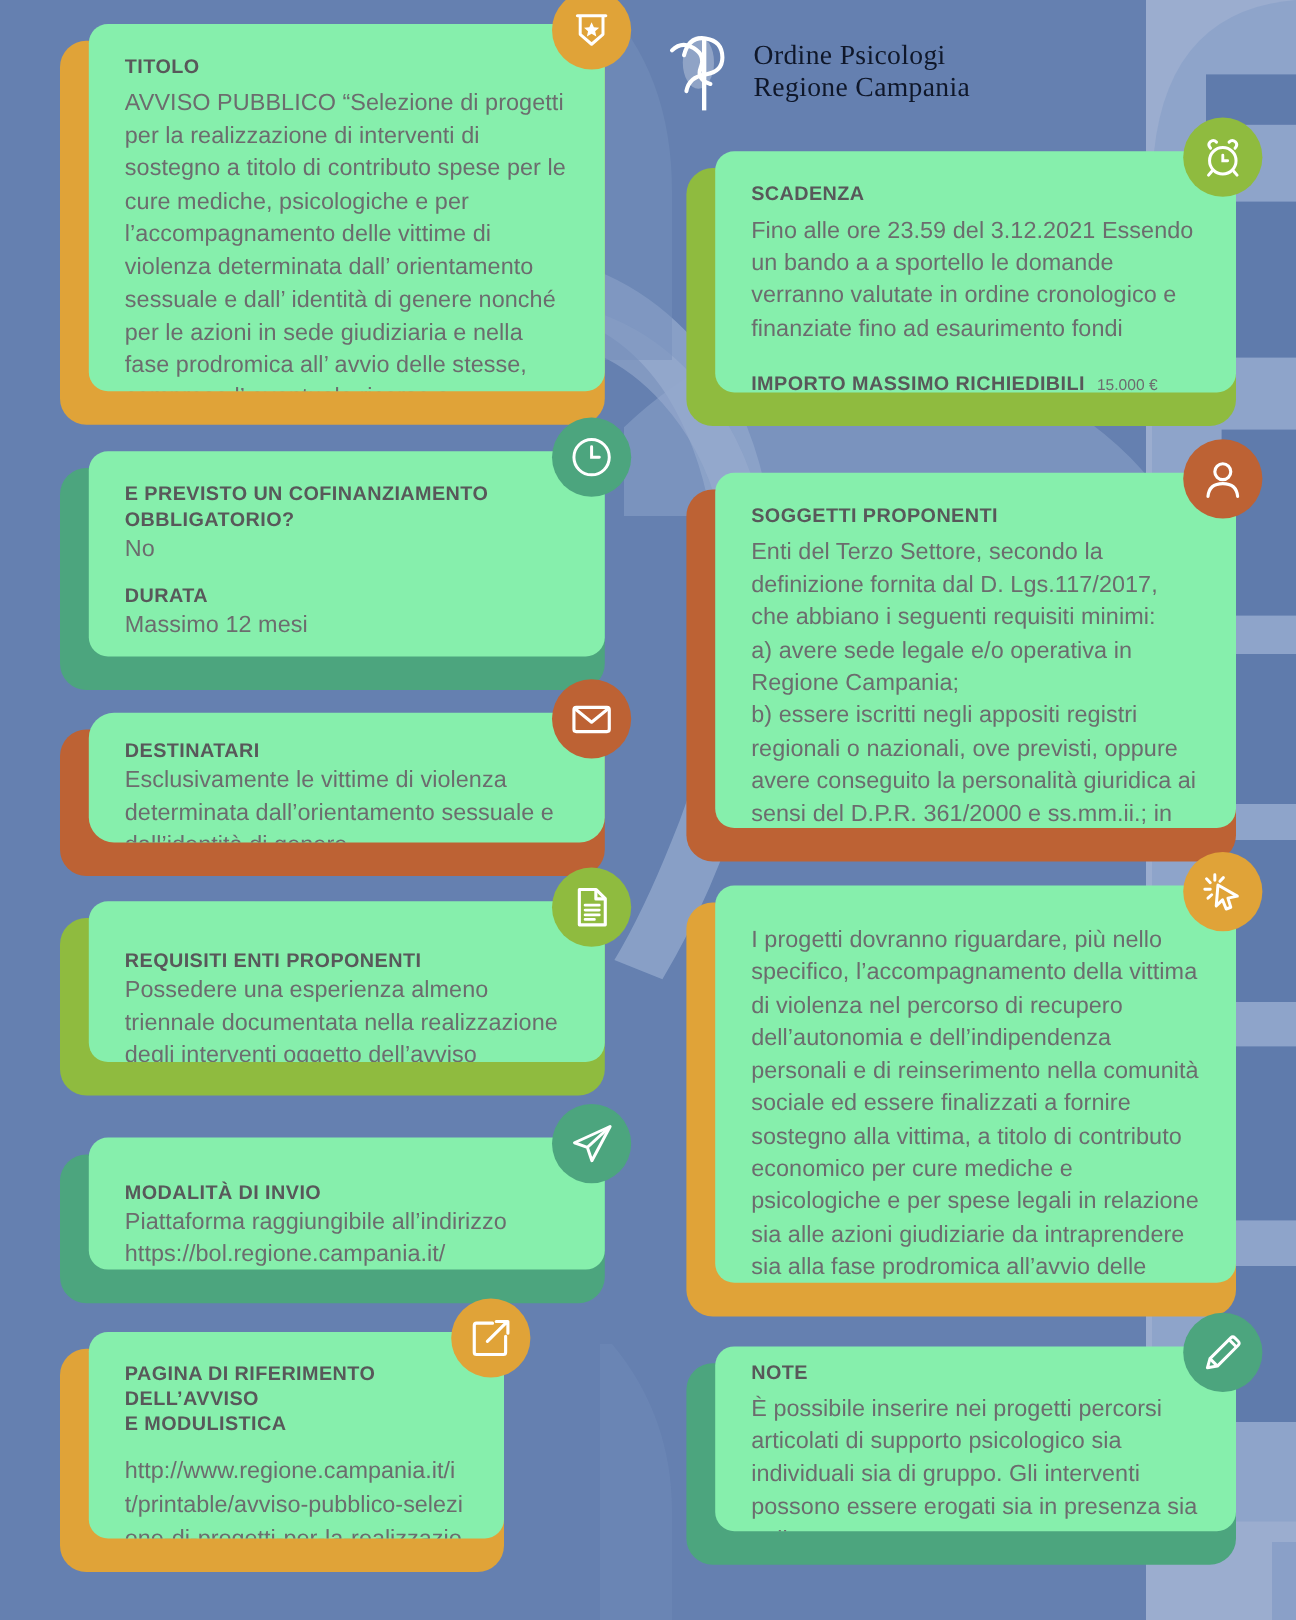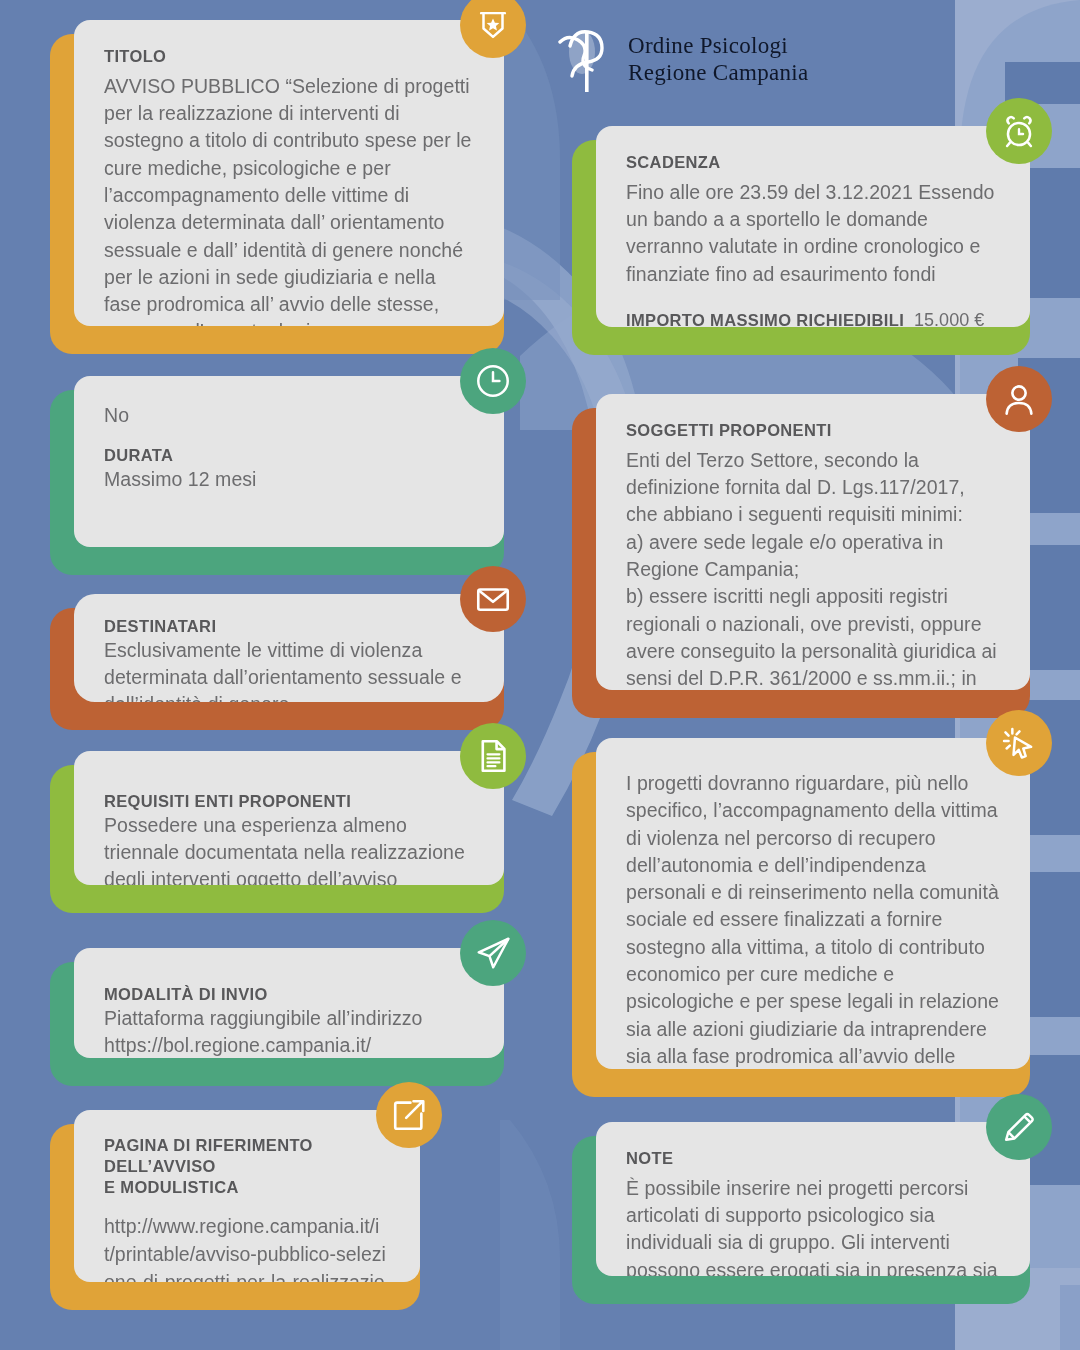--- a/index.html
+++ b/index.html
@@ -31,21 +31,21 @@
   .card{
     position:absolute;
   }
   .card .shadowblk{
     position:absolute; left:0; top:0; width:100%; height:100%;
     border-radius:22px;
   }
   .card .panel{
     position:absolute; left:24px; top:-14px;
     width:calc(100% - 24px); height:calc(100% - 14px);
-    background:#e5e5e5; border-radius:16px;
+    background:#86efac; border-radius:16px;
     padding:26px 30px 22px 30px;
     overflow:hidden;
   }
   .card .icon-badge{
     position:absolute;
     width:66px; height:66px; border-radius:50%;
     display:flex; align-items:center; justify-content:center;
     right:-22px; top:-42px;
     z-index:3;
   }
@@ -59,21 +59,21 @@
   .body-txt{
     font-size:19.5px; color:#6c6c6e; line-height:1.40;
     letter-spacing:.05px; white-space:pre-line;
   }
   .gap6{ height:6px; }
   .gap14{ height:16px; }
   .gap20{ height:22px; }
 
   .inline-row{ display:flex; align-items:baseline; gap:10px; }
   .inline-row .lbl{ white-space:nowrap; }
-  .inline-row .val{ font-size:18px; color:#6c6c6e; }
+  .inline-row .val{ font-size:13px; color:#6c6c6e; }
 
   .url-txt{
     font-size:19.5px; color:#6c6c6e; line-height:1.42;
     word-break:break-all; white-space:pre-line;
   }
 </style>
 </head>
 <body>
 
 <svg id="bg-layer" viewBox="0 0 1080 1350" preserveAspectRatio="none">
@@ -150,20 +150,22 @@
         <path d="M7.4 9.6 Q5.2 7.4 7.2 5.2 Q9.4 3.2 11.6 5.4" fill="none" stroke="#fff" stroke-width="2.1" stroke-linecap="round"></path>
         <path d="M24.6 9.6 Q26.8 7.4 24.8 5.2 Q22.6 3.2 20.4 5.4" fill="none" stroke="#fff" stroke-width="2.1" stroke-linecap="round"></path>
         <path d="M8.2 26 L6 28.6 M23.8 26 L26 28.6" fill="none" stroke="#fff" stroke-width="2.1" stroke-linecap="round"></path>
       </svg>
     </div>
   </div>
 
   <div class="card" style="left:50px; top:390px; width:454px; height:185px;">
     <div class="shadowblk" style="background:#4ca57e;"></div>
     <div class="panel">
+      <div class="lbl">E PREVISTO UN COFINANZIAMENTO
+OBBLIGATORIO?</div>
       <div class="body-txt">No</div>
       <div class="gap14"></div>
       <div class="lbl">DURATA</div>
       <div class="body-txt">Massimo 12 mesi</div>
     </div>
     <div class="icon-badge" style="background:#4ca57e;">
       <svg viewBox="0 0 32 32">
         <circle cx="16" cy="16" r="12.4" fill="none" stroke="#fff" stroke-width="2.1"></circle>
         <path d="M16 8.6 V16 H21.4" fill="none" stroke="#fff" stroke-width="2.1" stroke-linecap="round"></path>
       </svg>
@@ -256,21 +258,21 @@
     <div class="icon-badge" style="background:#e0a338;">
       <svg viewBox="0 0 32 32">
         <path d="M17.2 5.6 H6 Q4.4 5.6 4.4 7.2 V26 Q4.4 27.6 6 27.6 H24.8 Q26.4 27.6 26.4 26 V14.8" fill="none" stroke="#fff" stroke-width="2.2" stroke-linejoin="round" stroke-linecap="round"></path>
         <path d="M13.6 18.4 L27 5 M19.8 4.4 H28 V12.6" fill="none" stroke="#fff" stroke-width="2.2" stroke-linejoin="round" stroke-linecap="round"></path>
       </svg>
     </div>
   </div>
 
   <div class="card" style="left:572px; top:1136px; width:458px; height:168px;">
     <div class="shadowblk" style="background:#4ca57e;"></div>
-    <div class="panel" style="padding-top:26px;">
+    <div class="panel" style="padding-top:12px;">
       <div class="lbl">NOTE</div>
       <div class="gap6"></div>
       <div class="body-txt">È possibile inserire nei progetti percorsi articolati di supporto psicologico sia individuali sia di gruppo. Gli interventi possono essere erogati sia in presenza sia online</div>
     </div>
     <div class="icon-badge" style="background:#4ca57e;">
       <svg viewBox="0 0 32 32">
         <path d="M5.2 26.8 L7 20.4 L21.6 5.8 Q23 4.4 24.4 5.8 L26.8 8.2 Q28.2 9.6 26.8 11 L12.2 25.6 Z" fill="none" stroke="#fff" stroke-width="2.1" stroke-linejoin="round"></path>
         <path d="M7 20.4 L12.2 25.6 M20.4 7 L25.6 12.2" fill="none" stroke="#fff" stroke-width="2.1" stroke-linejoin="round"></path>
       </svg>
     </div>

